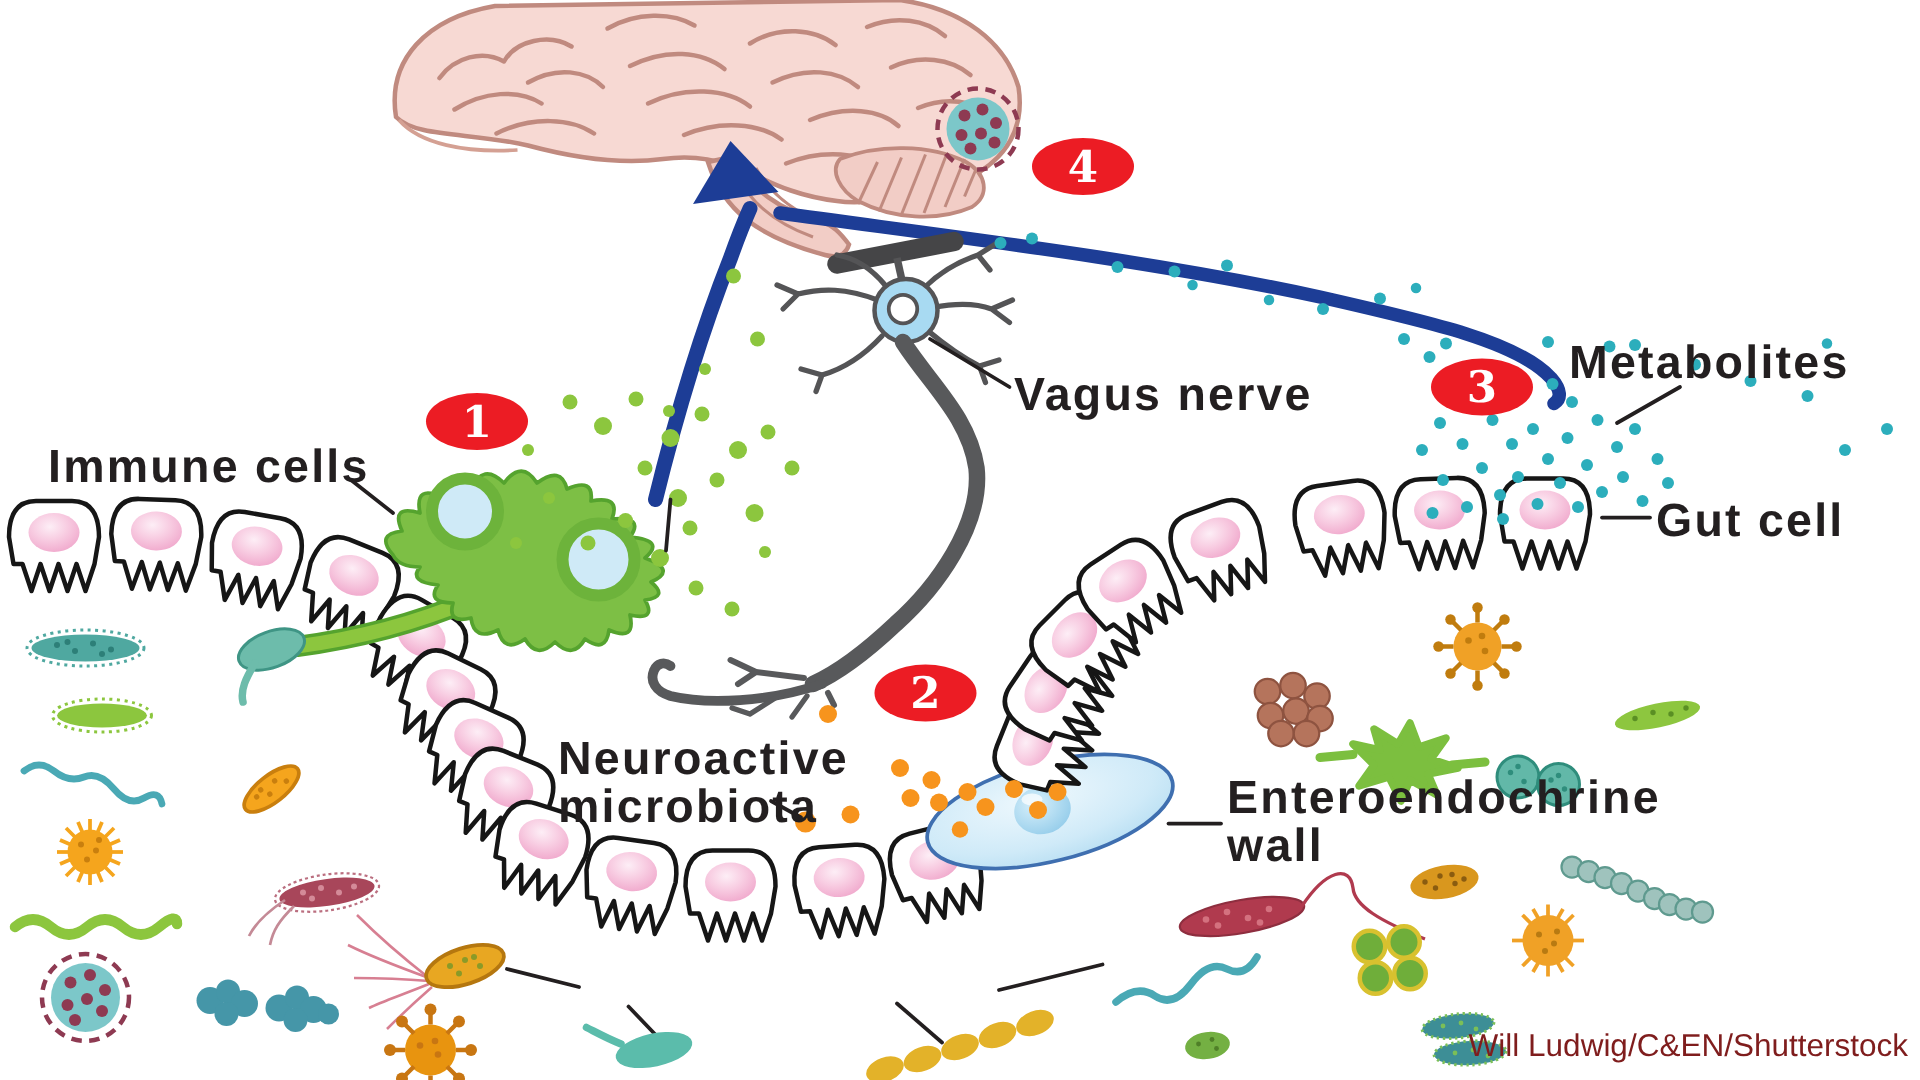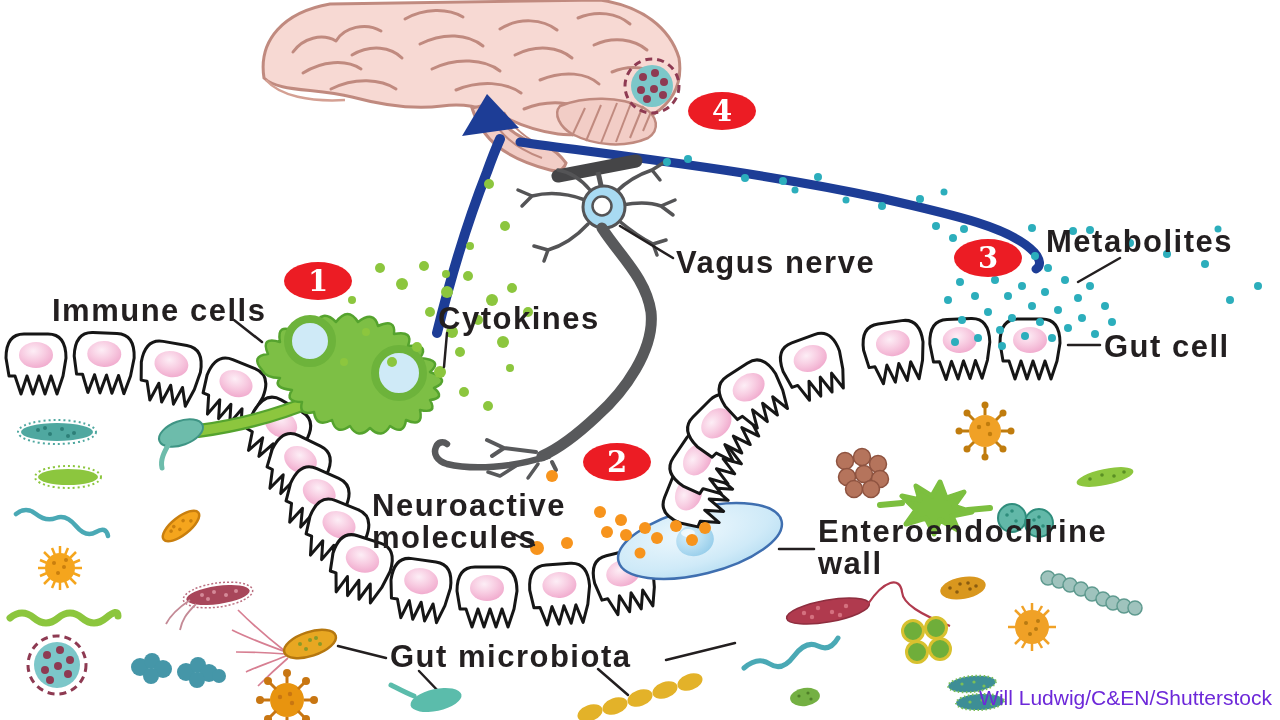--- a/index.html
+++ b/index.html
@@ -4,21 +4,21 @@
 <style>
   html,body{margin:0;padding:0;background:#fff;}
   .stage{position:relative;width:1280px;height:720px;background:#ffffff;overflow:hidden;
          font-family:"Liberation Sans",sans-serif;}
   svg.art{position:absolute;left:0;top:0;}
   .label{position:absolute;font-weight:bold;font-size:31px;letter-spacing:1.5px;
          color:#231f20;line-height:1.04;white-space:nowrap;}
   .badge{position:absolute;width:68px;height:38px;background:#ec1c24;border-radius:50%;
          display:flex;align-items:center;justify-content:center;color:#fff;
          font-family:"DejaVu Serif",serif;font-weight:bold;font-size:29px;}
-  .credit{position:absolute;top:686px;right:8px;font-size:21px;color:#6d28d9;
+  .credit{position:absolute;top:686px;right:8px;font-size:21px;color:#7f1d1d;
           font-weight:normal;letter-spacing:0;}
 </style>
 </head>
 <body>
 
 <div class="stage">
 
 <svg class="art" width="1280" height="720" viewBox="0 0 1280 720">
   <defs>
     <radialGradient id="nuc" cx="42%" cy="35%" r="75%">
@@ -571,34 +571,32 @@
       <g fill="#5a8f24">
             <circle cx="1090" cy="479" r="1.8"></circle>
             <circle cx="1102" cy="475" r="1.8"></circle>
             <circle cx="1114" cy="476" r="1.8"></circle>
             <circle cx="1124" cy="472" r="1.8"></circle>
           </g>
     </g>
   </g>
 </svg>
 
-<div class="label" style="left:52px;top:295px">Immune cells</div>
-<div class="label" style="left:438px;top:303px">Cytokines</div>
+<div class="label" style="left:32px;top:295px">Immune cells</div>
 <div class="label" style="left:676px;top:247px">Vagus nerve</div>
 <div class="label" style="left:1046px;top:226px">Metabolites</div>
 <div class="label" style="left:1104px;top:331px">Gut cell</div>
 <div class="label" style="left:372px;top:490px">
   <span style="display:block">Neuroactive</span>
-  <span style="display:block">molecules</span>
+  <span style="display:block">microbiota</span>
 </div>
 <div class="label" style="left:818px;top:516px">
   <span style="display:block">Enteroendochrine</span>
   <span style="display:block">wall</span>
 </div>
-<div class="label" style="left:390px;top:641px">Gut microbiota</div>
 
 <div class="badge" style="left:284px;top:262px">
       <span>1</span>
     </div>
 <div class="badge" style="left:583px;top:443px">
       <span>2</span>
     </div>
 <div class="badge" style="left:954px;top:239px">
       <span>3</span>
     </div>

